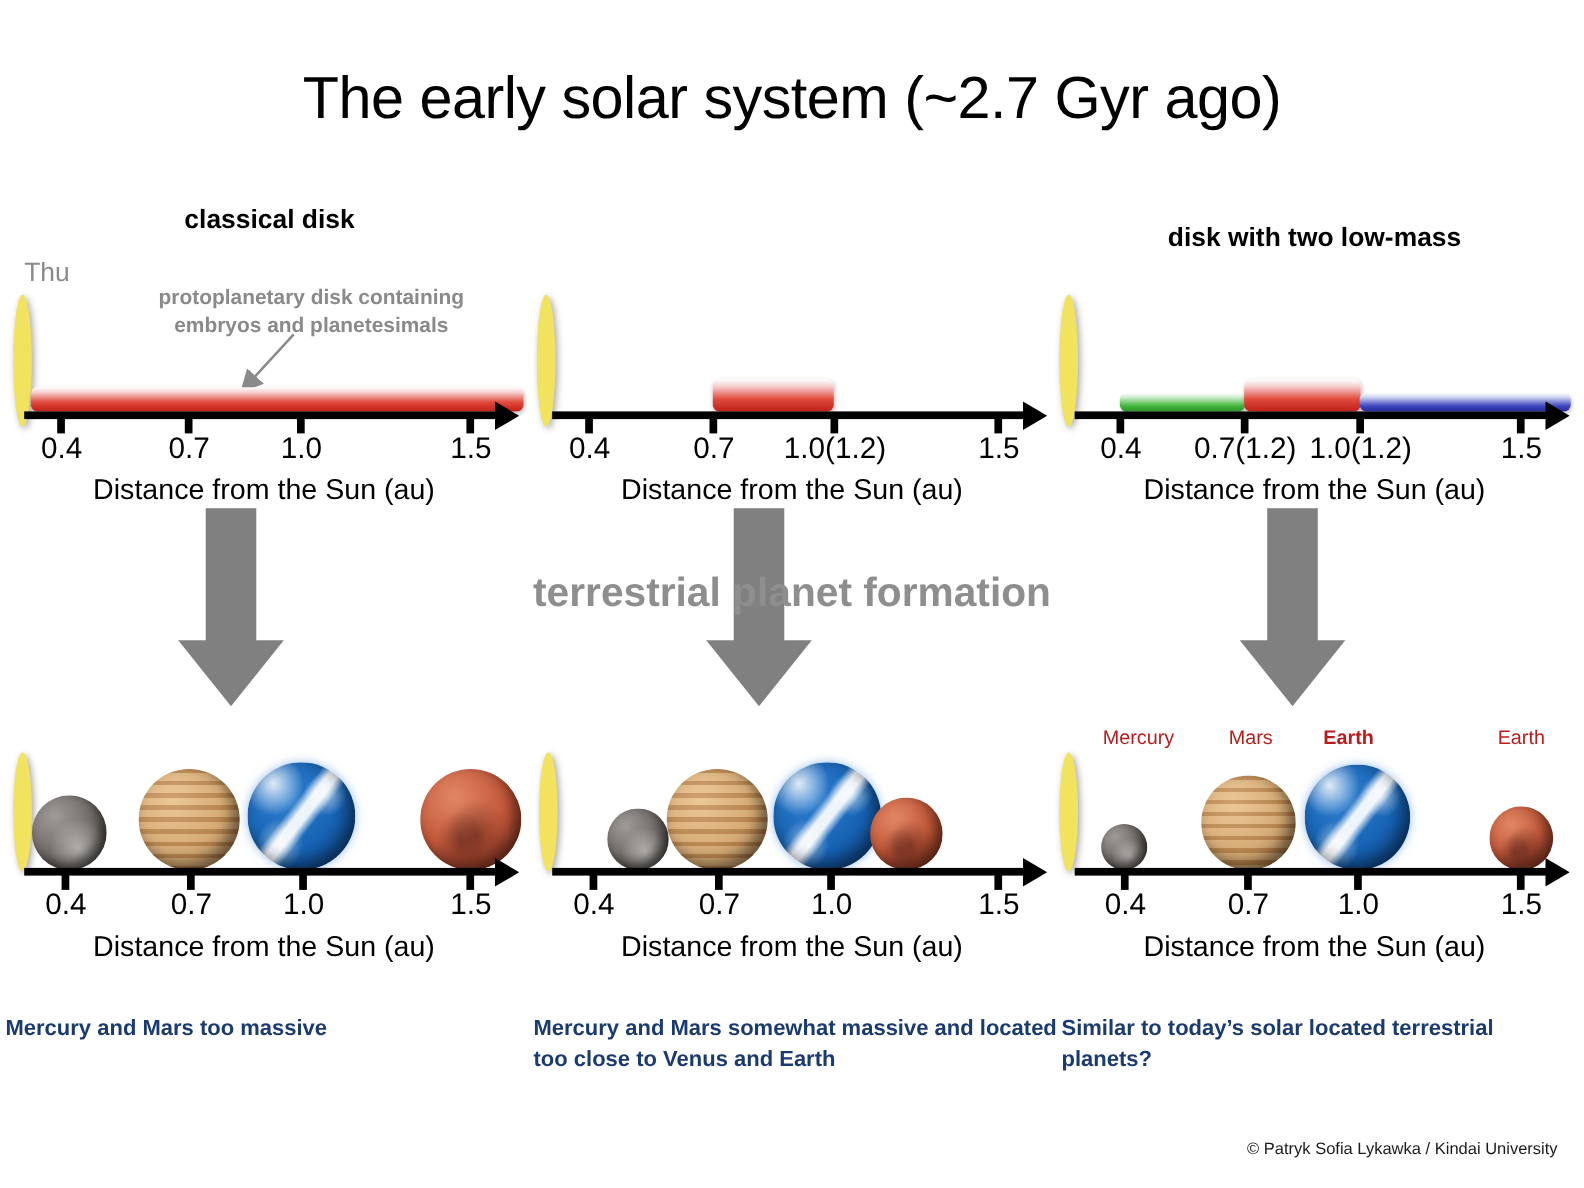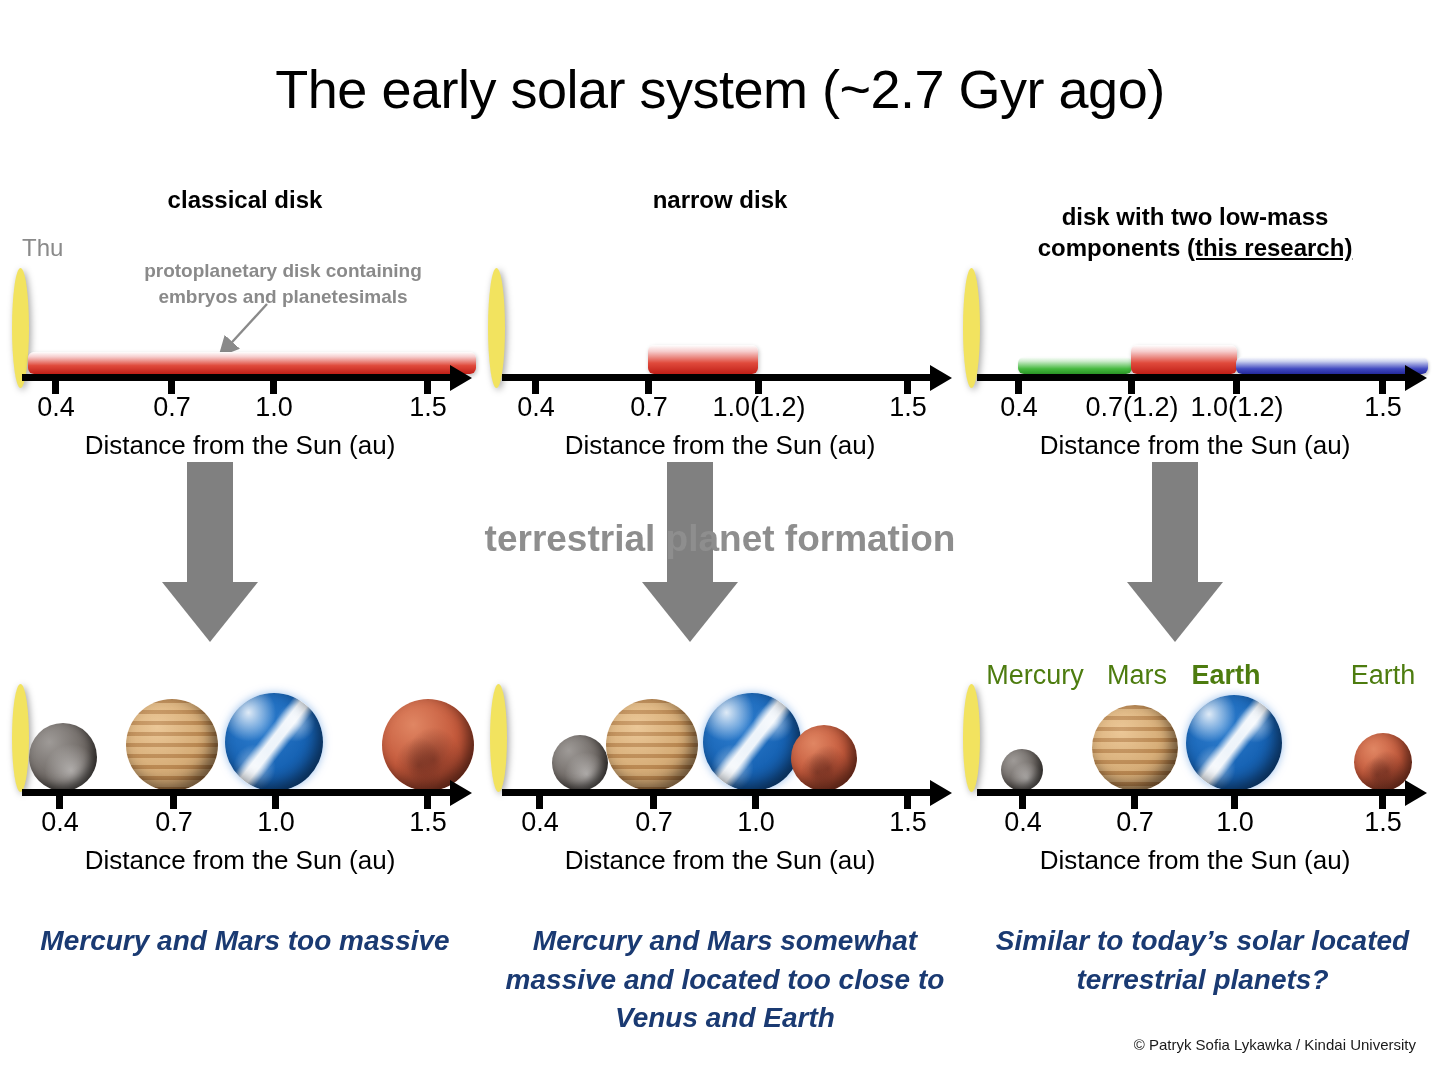--- a/index.html
+++ b/index.html
@@ -123,53 +123,51 @@
     box-shadow:inset -6px -6px 14px rgba(0,0,0,.45), 0 0 9px rgba(120,170,230,.75);
   }
   .p-mars{
     background:
       radial-gradient(ellipse at 56% 66%, rgba(90,35,25,.55) 0%, rgba(90,35,25,0) 38%),
       radial-gradient(ellipse at 40% 72%, rgba(70,28,20,.45) 0%, rgba(70,28,20,0) 30%),
       radial-gradient(circle at 34% 28%, #e08663 0%, #c4593b 50%, #7d2b1a 100%);
     box-shadow:inset -6px -6px 13px rgba(0,0,0,.48);
   }
   .planet-lab{
-    position:absolute;font-size:27px;color:#4d7c0f;
+    position:absolute;font-size:18px;color:#b91c1c;
     transform:translateX(-50%);white-space:nowrap;
   }
 
   
   .concl{
-    position:absolute;font-size:28px;font-weight:bold;color:#1a3a72;
-    text-align:center;line-height:1.38;font-style:italic;
+    position:absolute;font-size:20px;font-weight:bold;color:#1a3a72;
+    text-align:left;line-height:1.38;
   }
   #concl-1{left:5px;top:922px;width:480px;}
   #concl-2{left:485px;top:922px;width:480px;}
   #concl-3{left:965px;top:922px;width:475px;}
 
   #copyright{
     right:24px;top:1036px;font-size:15px;color:#1a1a1a;white-space:nowrap;
   }
 </style>
 </head>
 <body>
 
 <div class="abs" id="title">The early solar system (~2.7 Gyr ago)</div>
 
 <div class="abs col-head" id="head-1">
   <span>classical disk</span>
 </div>
 
 <div class="abs col-head" id="head-2">
-  <div>narrow disk</div>
 </div>
 
 <div class="abs col-head" id="head-3">
   <div>disk with two low-mass</div>
-  <div><span>components </span><span class="u-line">(this research)</span></div>
 </div>
 
 <div class="abs" id="sun-label">Thu</div>
 
 <div class="abs" id="annot-text">protoplanetary disk containing embryos and planetesimals</div>
 <svg class="abs" style="left:205px;top:300px;" width="80" height="70">
   <defs>
     <marker id="agrey" markerWidth="9" markerHeight="9" refX="6" refY="4.5" orient="auto">
       <path d="M0,0 L9,4.5 L0,9 z" fill="#8a8a8a"></path>
     </marker>

